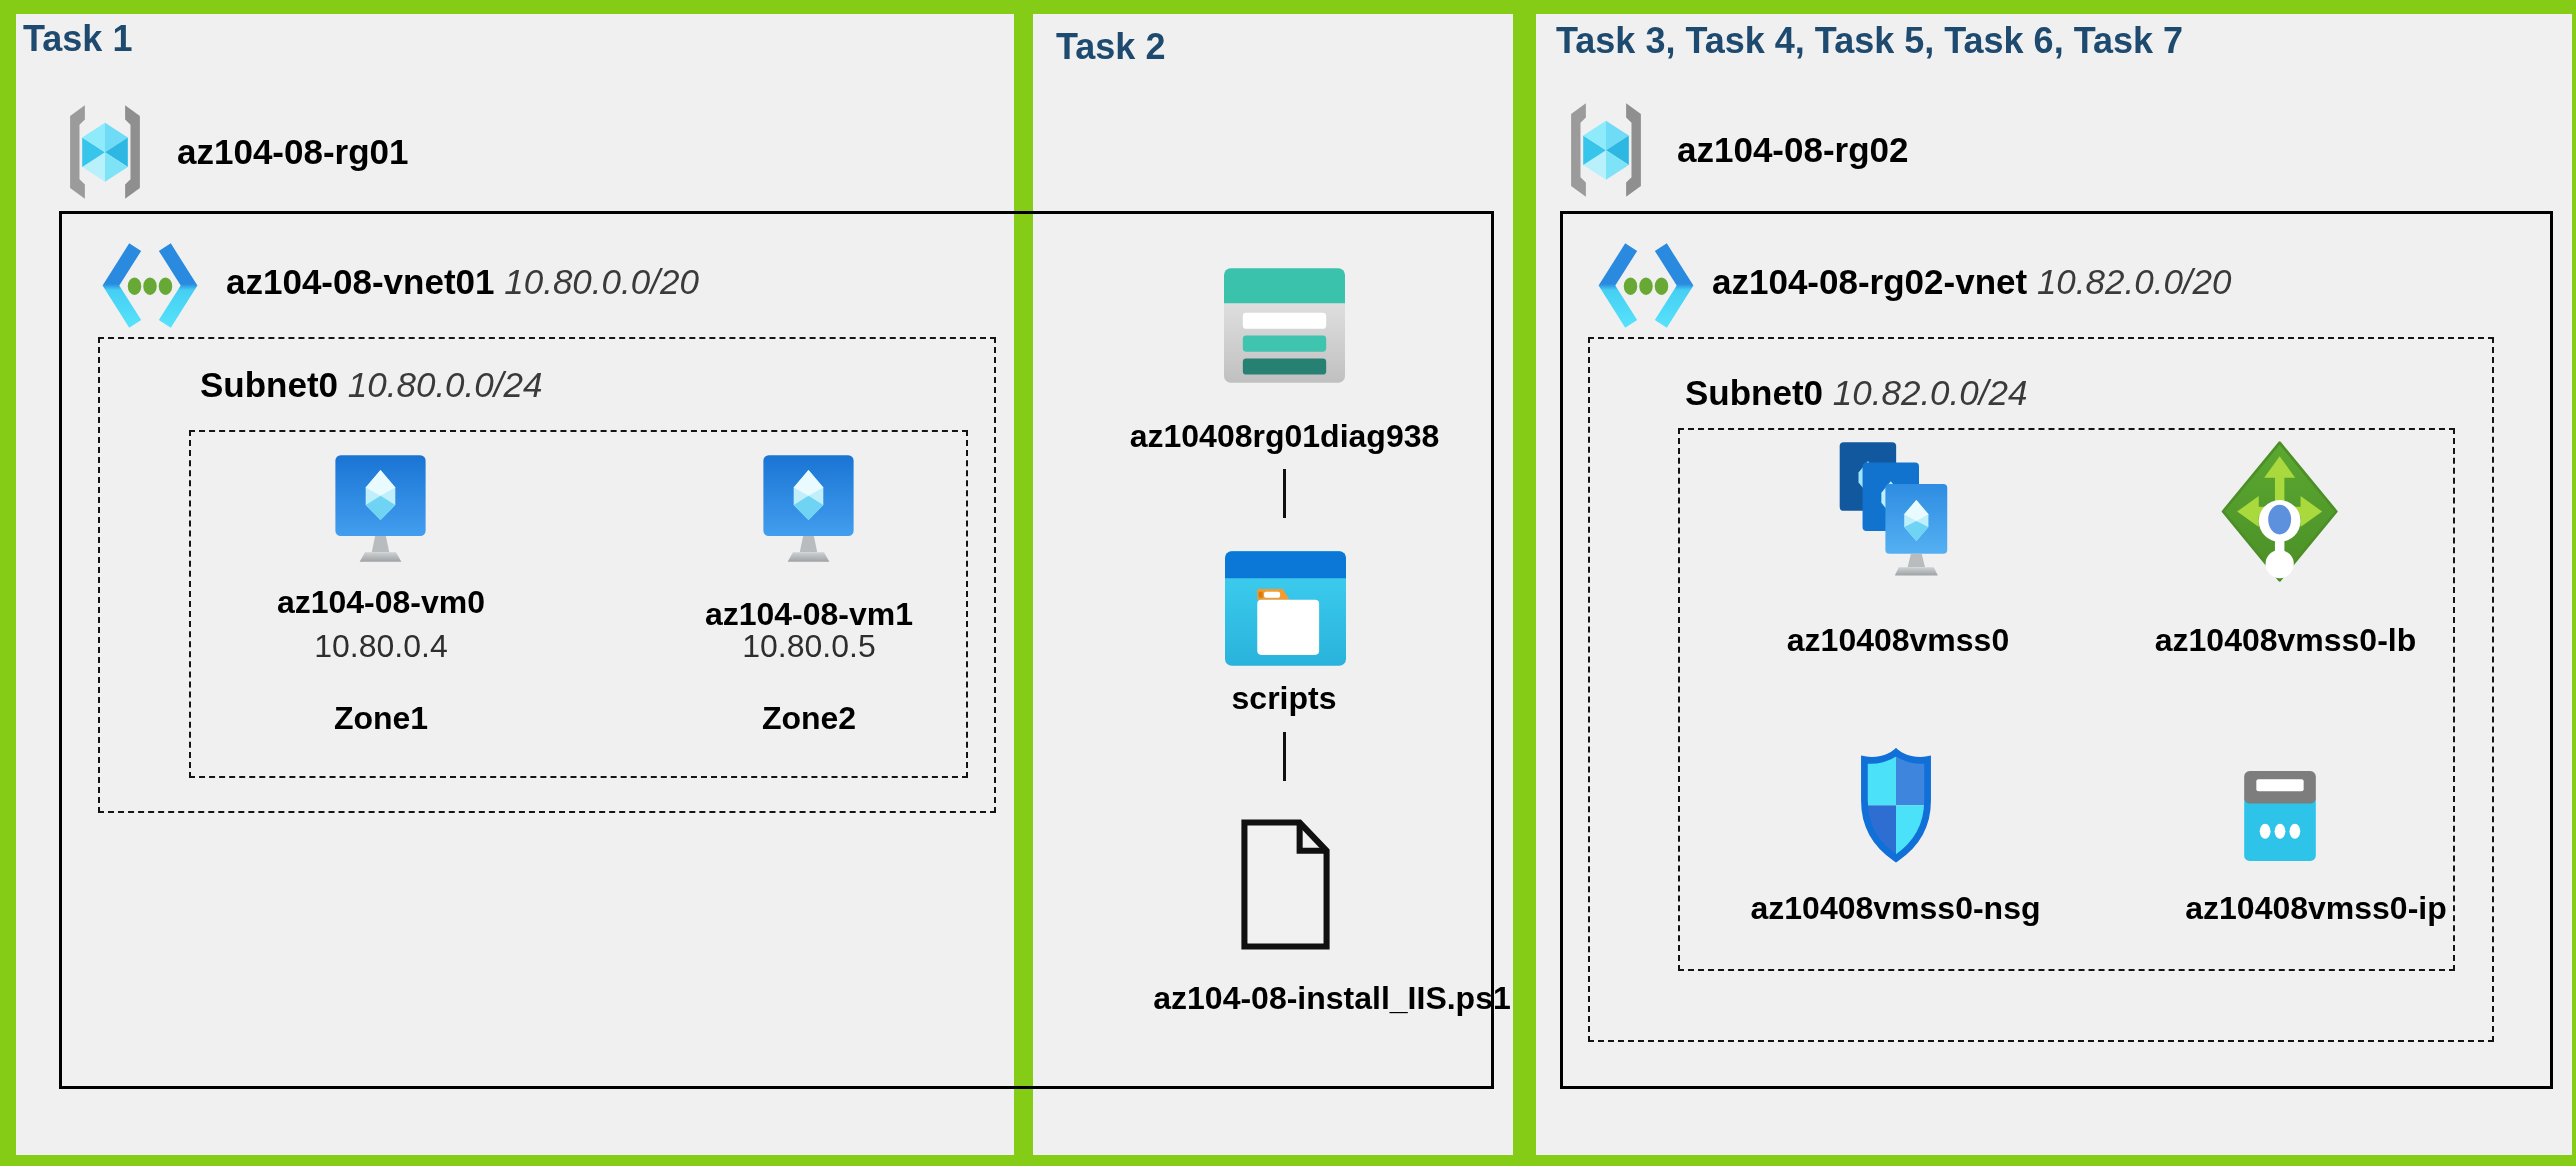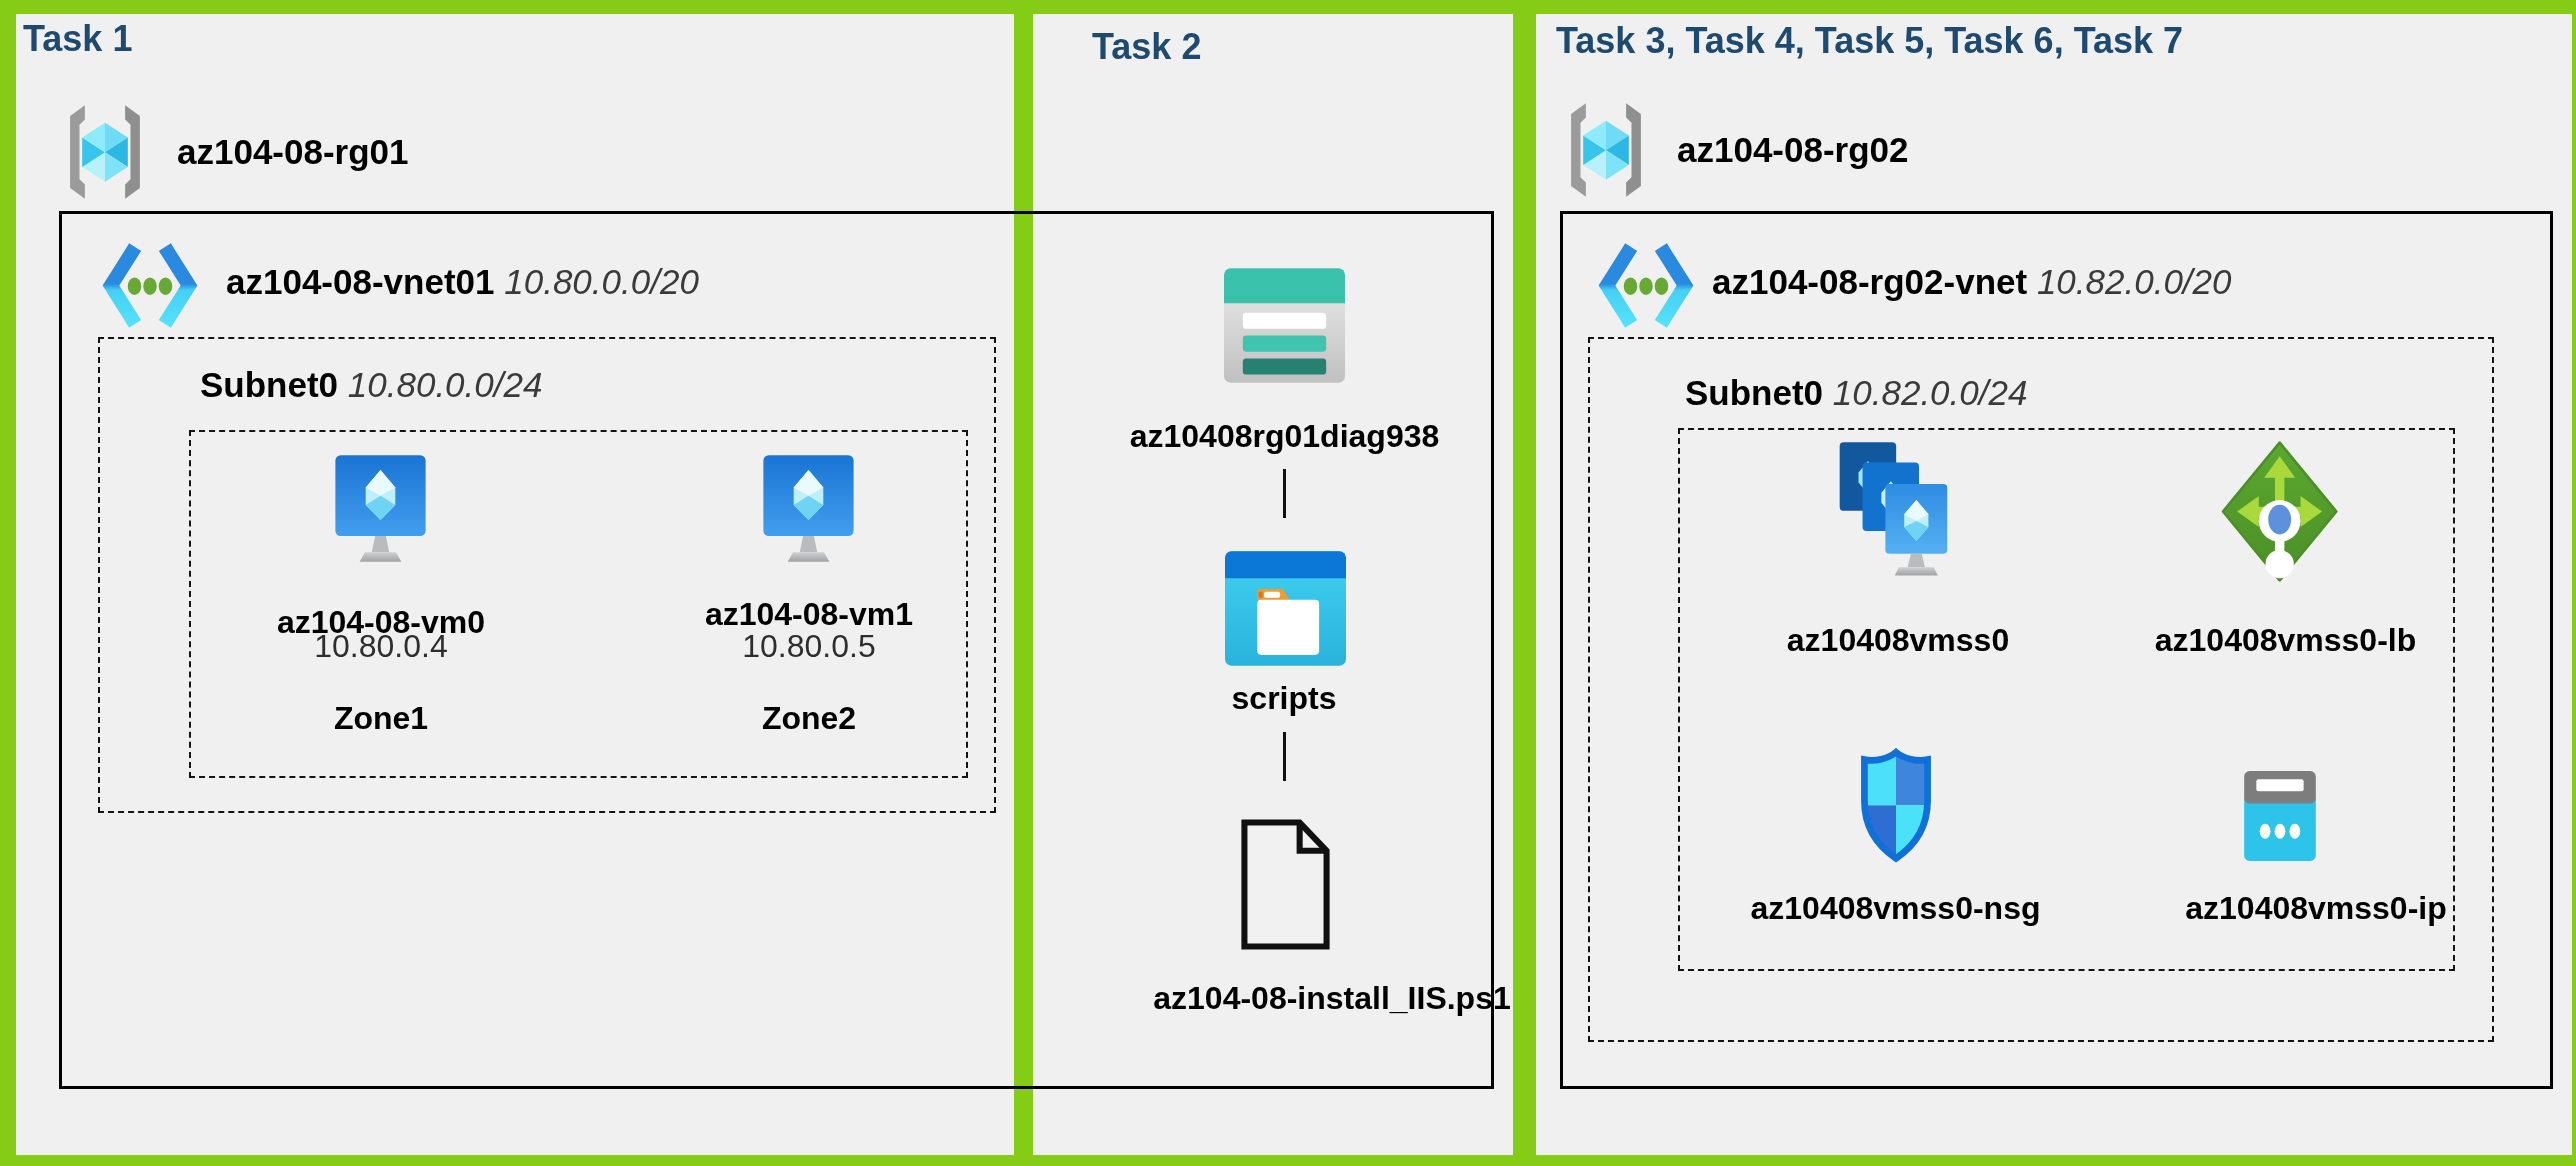--- a/index.html
+++ b/index.html
@@ -155,21 +155,21 @@
   </defs>
 </svg>
 
 <div class="canvas">
 
   <div class="panel" style="left:16px;width:998px;"></div>
   <div class="panel" style="left:1033px;width:480px;"></div>
   <div class="panel" style="left:1536px;width:1036px;"></div>
 
   <div class="heading" style="left:23px;top:17.5px;">Task 1</div>
-  <div class="heading" style="left:1056px;top:26px;margin-left:36px;">Task 2</div>
+  <div class="heading" style="left:1056px;top:26px;">Task 2</div>
   <div class="heading" style="left:1556px;top:20px;">Task 3, Task 4, Task 5, Task 6, Task 7</div>
 
   <svg class="icon" style="left:62px;top:100px;" width="86" height="104" viewBox="0 0 128 155">
       <use href="#sym-rg"></use>
     </svg>
   <div class="lbl" style="left:177px;top:132px;">az104-08-rg01</div>
 
   <svg class="icon" style="left:1563px;top:98px;" width="86" height="104" viewBox="0 0 128 155">
       <use href="#sym-rg"></use>
     </svg>
@@ -205,21 +205,21 @@
     <span>Subnet0</span>
     <span class="cidr">10.82.0.0/24</span>
   </div>
 
   <div class="dashed-box" style="left:189px;top:430px;width:775px;height:344px;"></div>
   <div class="dashed-box" style="left:1678px;top:428px;width:773px;height:539px;"></div>
 
   <svg class="icon" style="left:330px;top:455px;" width="101" height="115" viewBox="0 0 150 170">
       <use href="#sym-vm"></use>
     </svg>
-  <div class="center-lbl" style="left:246px;top:584px;width:270px;margin-top:20px;">az104-08-vm0</div>
+  <div class="center-lbl" style="left:246px;top:584px;width:270px;">az104-08-vm0</div>
   <div class="center-lbl sub" style="left:246px;top:628px;width:270px;">10.80.0.4</div>
   <div class="center-lbl" style="left:246px;top:700px;width:270px;">Zone1</div>
 
   <svg class="icon" style="left:758px;top:455px;" width="101" height="115" viewBox="0 0 150 170">
       <use href="#sym-vm"></use>
     </svg>
   <div class="center-lbl" style="left:674px;top:584px;width:270px;margin-top:12px;">az104-08-vm1</div>
   <div class="center-lbl sub" style="left:674px;top:628px;width:270px;">10.80.0.5</div>
   <div class="center-lbl" style="left:674px;top:700px;width:270px;">Zone2</div>
 

